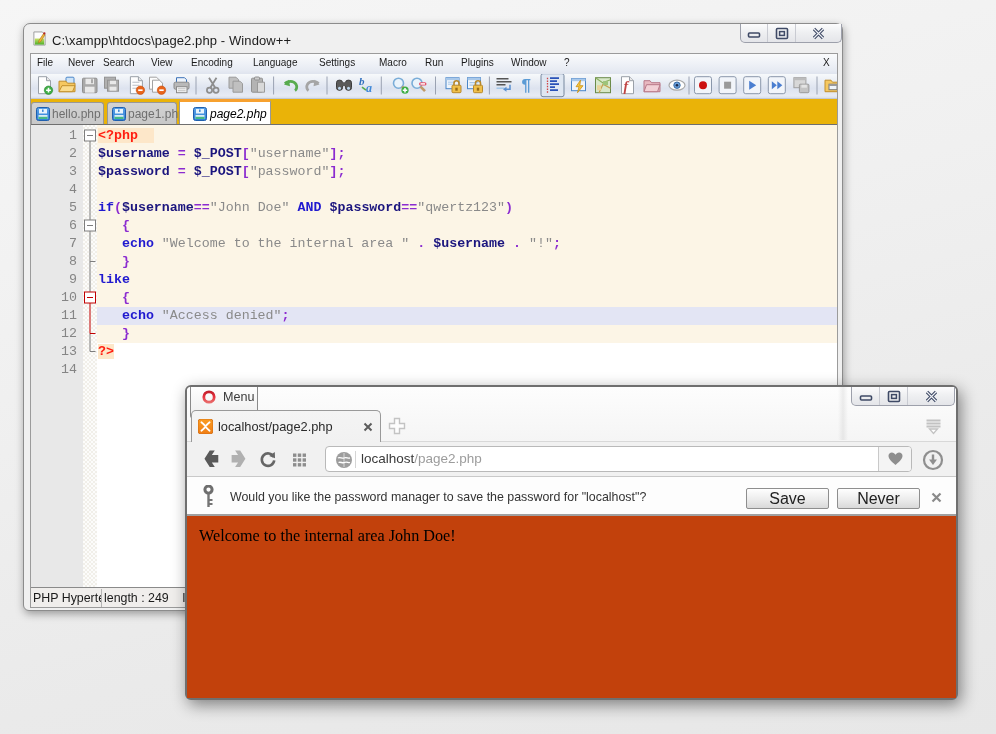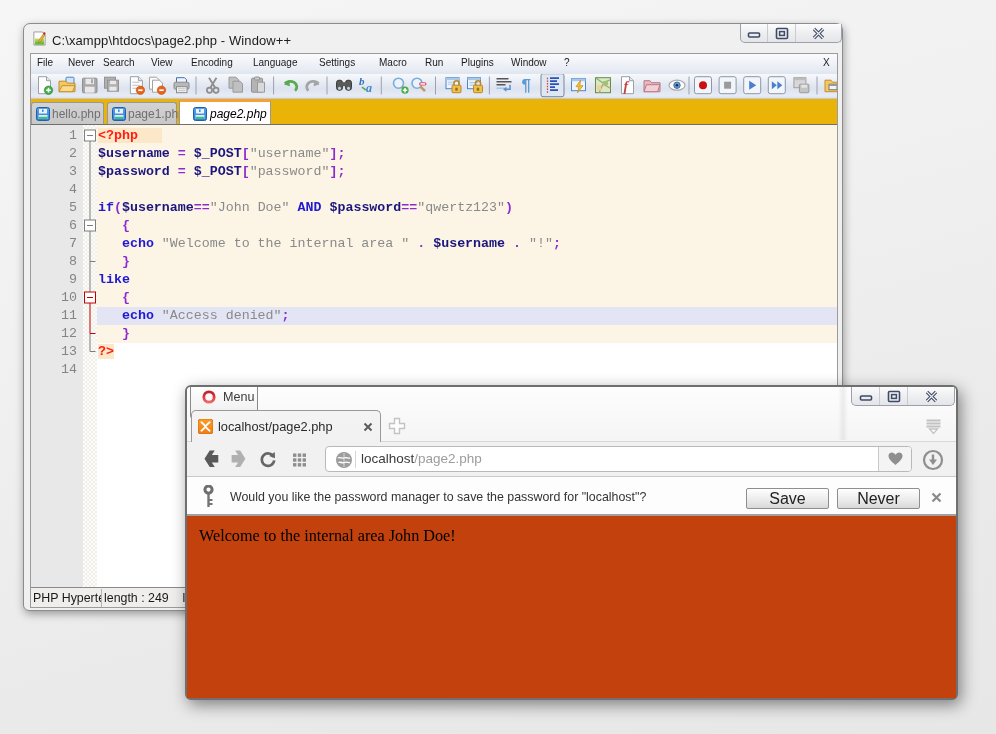--- a/index.html
+++ b/index.html
@@ -458,21 +458,21 @@
 <g stroke="#c00000" fill="none">
 <path d="M7 178 V208.5 M7 208.5 h5.5"></path>
 </g>
 <rect x="1.5" y="5" width="11" height="11" fill="#fff" stroke="#7e7e7e"></rect>
 <path d="M4 10.5 h6" stroke="#7e7e7e"></path>
 <rect x="1.5" y="95" width="11" height="11" fill="#fff" stroke="#7e7e7e"></rect>
 <path d="M4 100.5 h6" stroke="#7e7e7e"></path>
 <rect x="1.5" y="167" width="11" height="11" fill="#fff" stroke="#c00000"></rect>
 <path d="M4 172.5 h6" stroke="#c00000"></path>
 </svg>
-      <pre id="code"><span class="t" style="padding-right:24px">&lt;?php</span>
+      <pre id="code"><span class="t" style="padding-right:16px">&lt;?php</span>
 <span class="v">$username</span> <span class="o">=</span> <span class="v">$_POST</span><span class="o">[</span><span class="s">"username"</span><span class="o">];</span>
 <span class="v">$password</span> <span class="o">=</span> <span class="v">$_POST</span><span class="o">[</span><span class="s">"password"</span><span class="o">];</span>
 
 <span class="k">if</span><span class="o">(</span><span class="v">$username</span><span class="o">==</span><span class="s">"John Doe"</span> <span class="k">AND</span> <span class="v">$password</span><span class="o">==</span><span class="s">"qwertz123"</span><span class="o">)</span>
    <span class="o">{</span>
    <span class="k">echo</span> <span class="s">"Welcome to the internal area "</span> <span class="o">.</span> <span class="v">$username</span> <span class="o">.</span> <span class="s">"!"</span><span class="o">;</span>
    <span class="o">}</span>
 <span class="k">like</span>
    <span class="o">{</span>
    <span class="k">echo</span> <span class="s">"Access denied"</span><span class="o">;</span>

